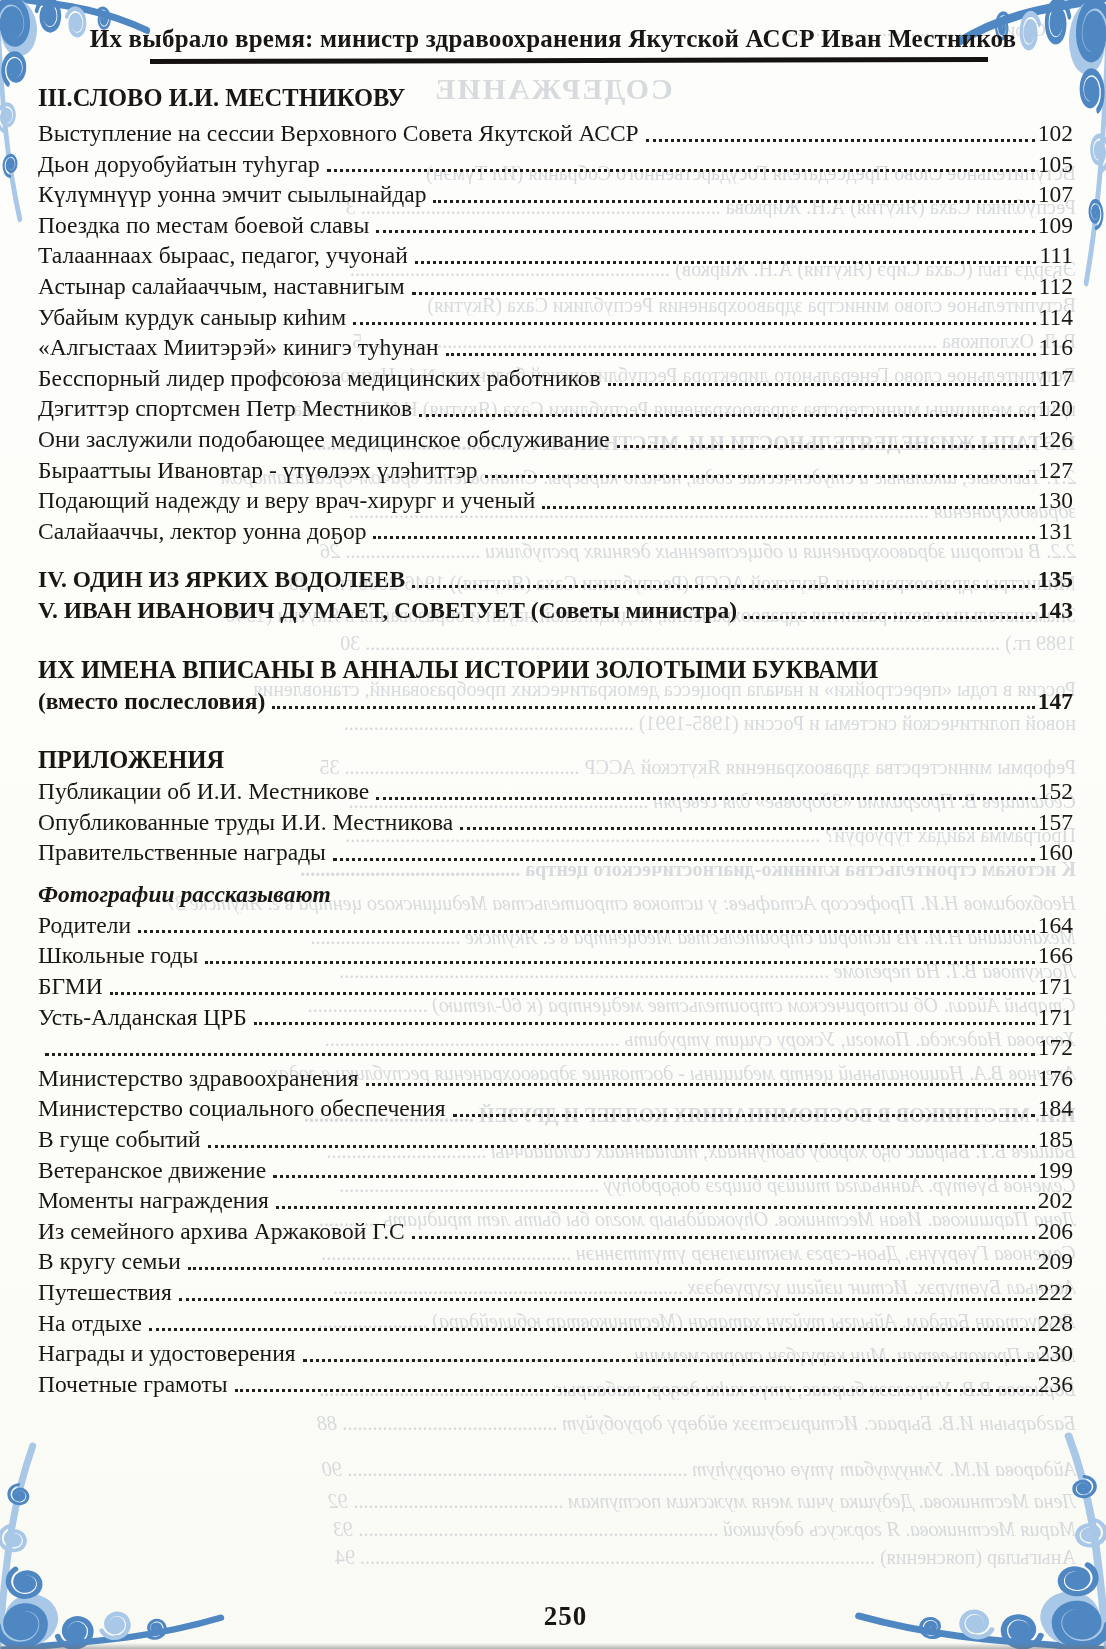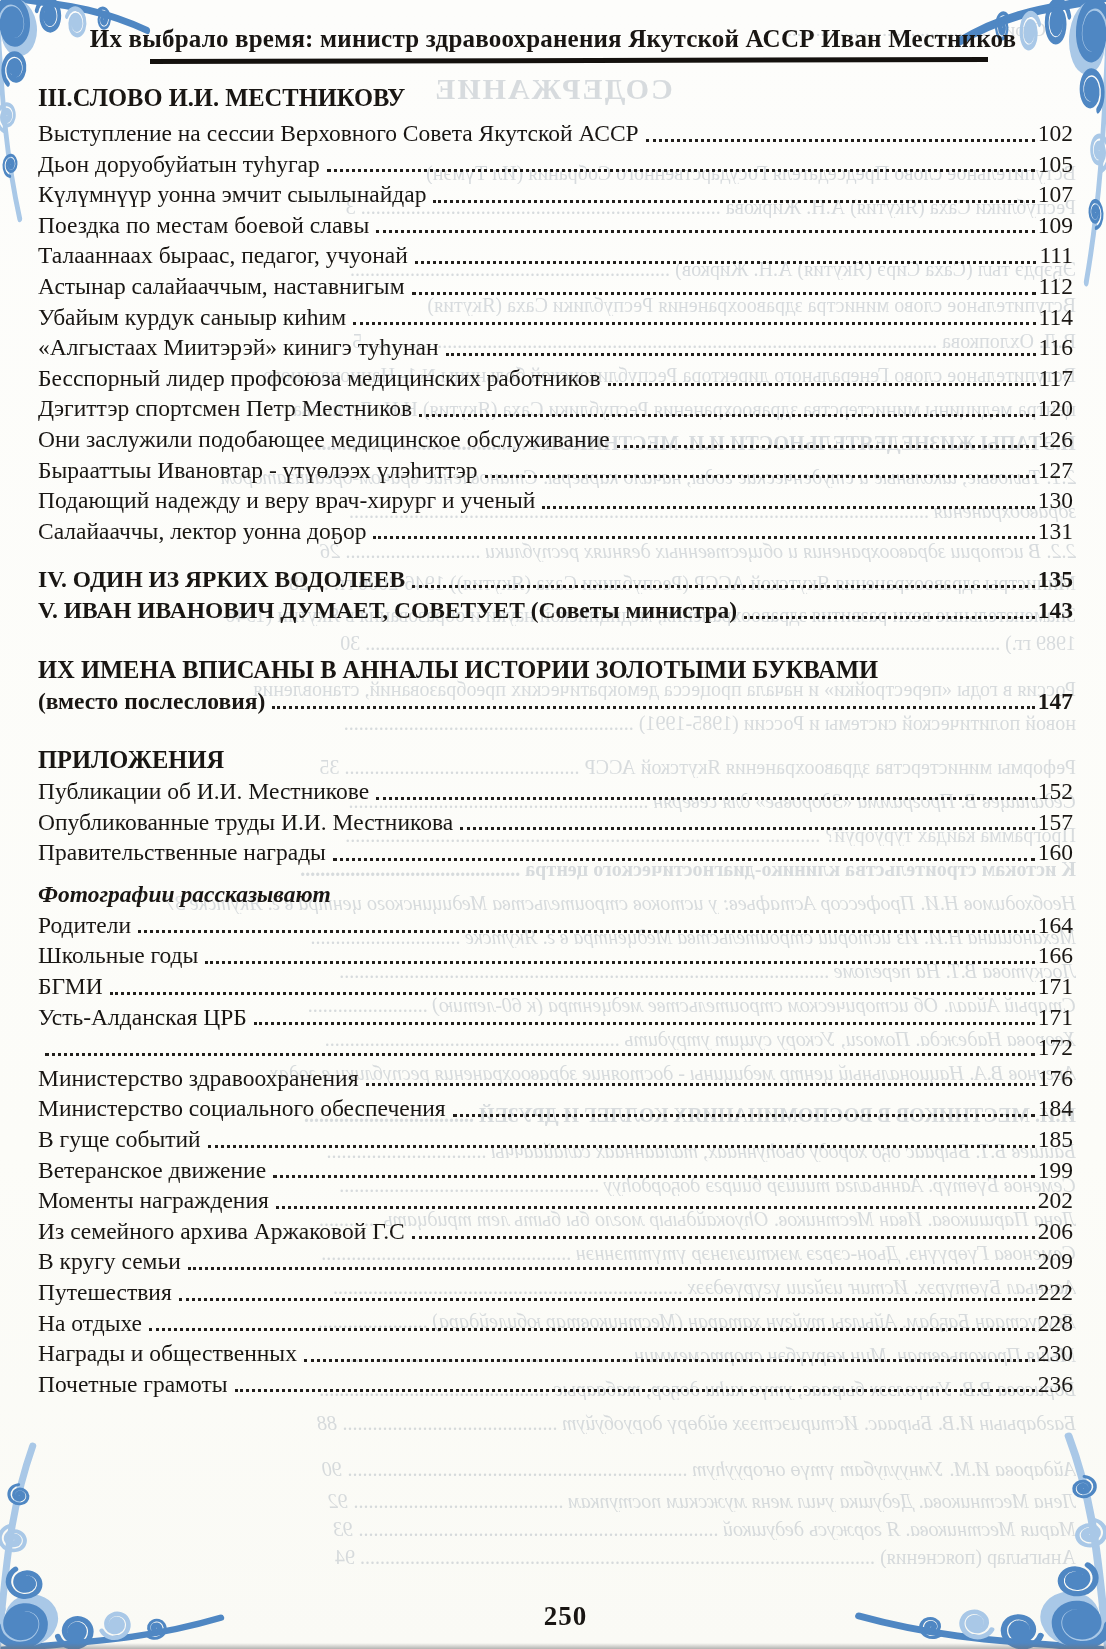--- a/index.html
+++ b/index.html
@@ -332,21 +332,21 @@
         <span class="label">Путешествия</span>
         <span class="dots"></span>
         <span class="page-num">222</span>
       </div>
       <div class="row entry">
         <span class="label">На отдыхе</span>
         <span class="dots"></span>
         <span class="page-num">228</span>
       </div>
       <div class="row entry">
-        <span class="label">Награды и общественных</span>
+        <span class="label">Награды и удостоверения</span>
         <span class="dots"></span>
         <span class="page-num">230</span>
       </div>
       <div class="row entry">
         <span class="label">Почетные грамоты</span>
         <span class="dots"></span>
         <span class="page-num">236</span>
       </div>
     </div>
 

